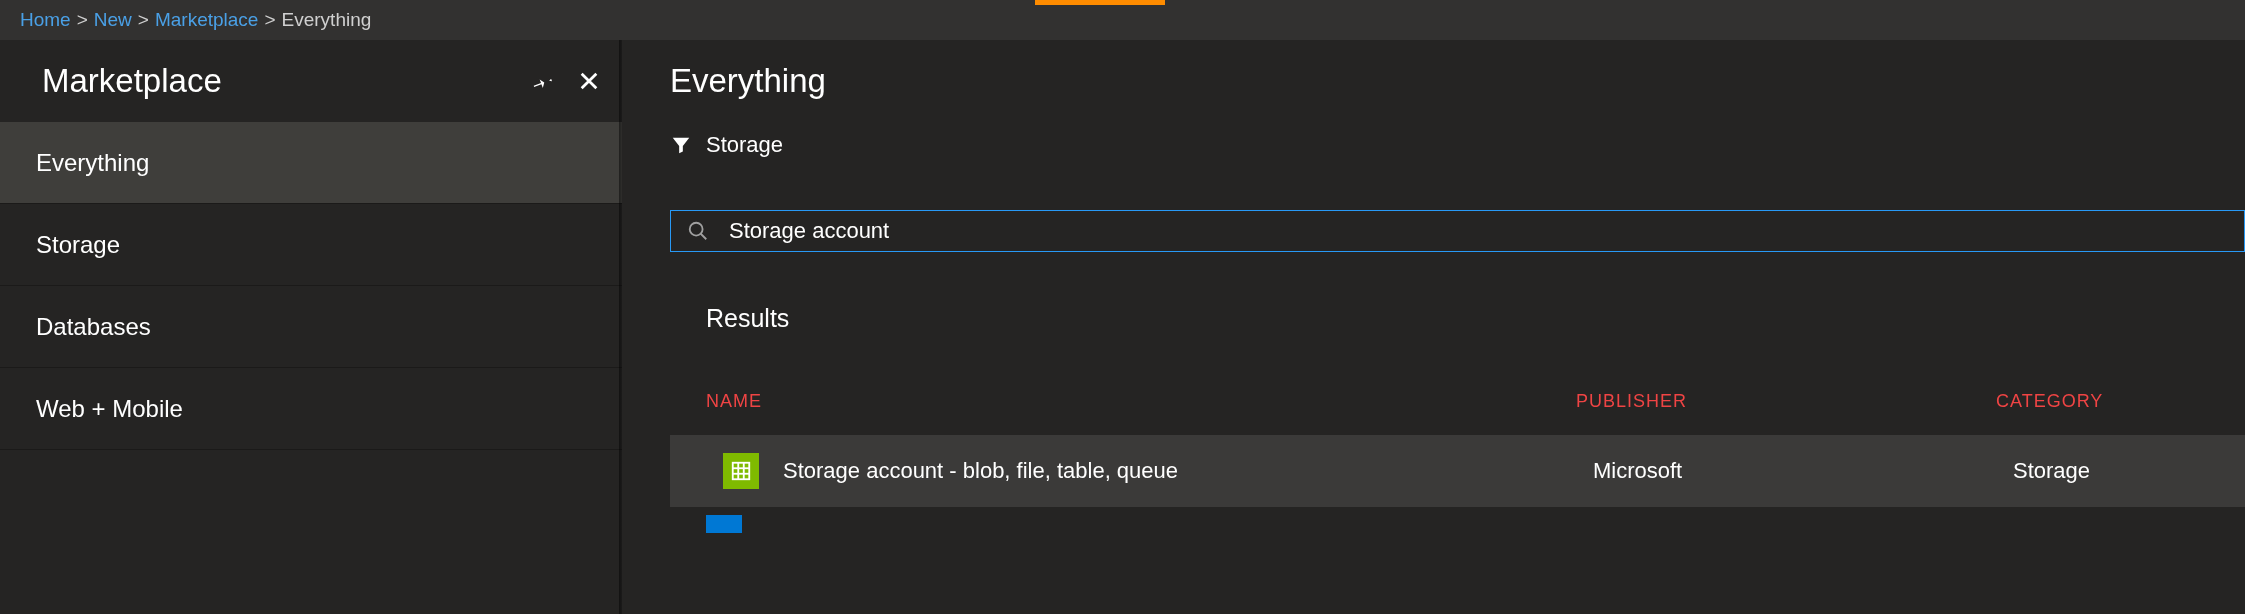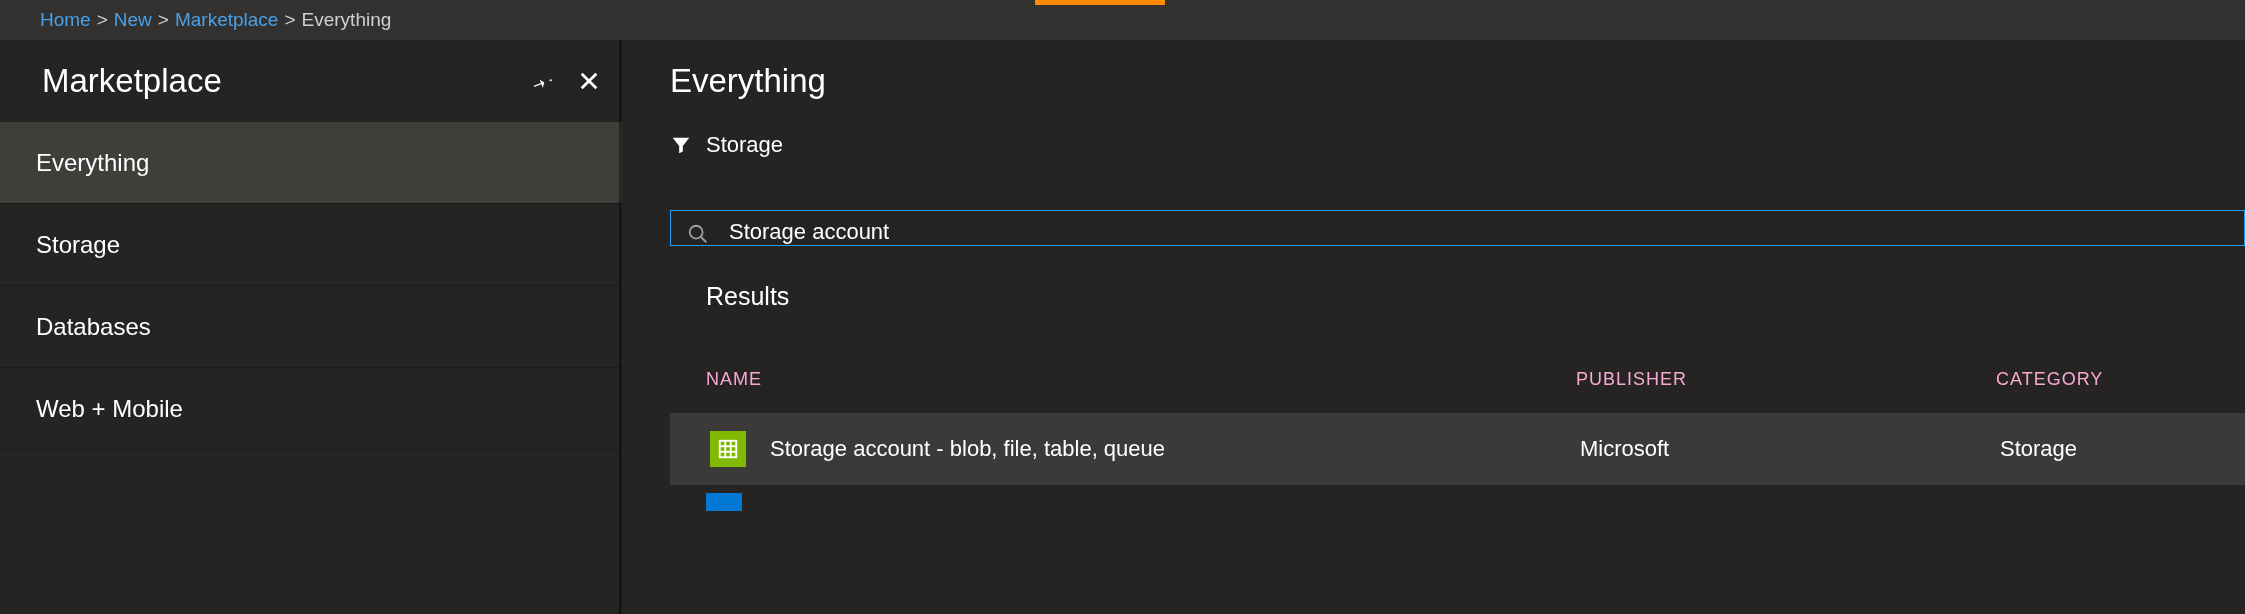--- a/index.html
+++ b/index.html
@@ -16,21 +16,21 @@
       top: 0;
       left: 1035px;
       width: 130px;
       height: 5px;
       background: #ff8c00;
     }
     .breadcrumb {
       height: 40px;
       display: flex;
       align-items: center;
-      padding-left: 40px;
+      padding-left: 20px;
       background: #323130;
       font-size: 19px;
     }
     .breadcrumb a {
       color: #4aa0e6;
       text-decoration: none;
     }
     .breadcrumb .sep {
       color: #d0d0d0;
       margin: 0 6px;
@@ -129,24 +129,24 @@
     .filter-row svg {
       width: 22px;
       height: 22px;
       fill: #ffffff;
       margin-right: 14px;
     }
     .filter-row span {
       font-size: 22px;
     }
     .search-box {
-      height: 36px;
+      height: 42px;
       border: 1px solid #2899f5;
       display: flex;
-      align-items: flex-end;
+      align-items: center;
       padding: 0 16px;
       margin-right: 0;
     }
     .search-box svg {
       width: 22px;
       height: 22px;
       stroke: #a0a0a0;
       fill: none;
       margin-right: 20px;
     }
@@ -154,40 +154,40 @@
       flex: 1;
       background: transparent;
       border: none;
       outline: none;
       color: #ffffff;
       font-size: 22px;
       font-family: inherit;
     }
     .results-label {
       font-size: 25px;
-      margin: 36px 0 0 36px;
+      margin: 52px 0 0 36px;
       color: #ffffff;
     }
     .table {
       margin-top: 48px;
     }
     .thead {
       display: grid;
       grid-template-columns: 870px 420px 1fr;
       padding-left: 36px;
       font-size: 18px;
       letter-spacing: 1px;
-      color: #f9a8d4;
+      color: #ef4444;
       height: 40px;
       align-items: center;
     }
     .trow {
       display: grid;
       grid-template-columns: 870px 420px 1fr;
-      padding-left: 40px;
+      padding-left: 53px;
       align-items: center;
       height: 72px;
       background: #3b3a39;
       margin-top: 14px;
       cursor: pointer;
     }
     .tname {
       display: flex;
       align-items: center;
       gap: 24px;

